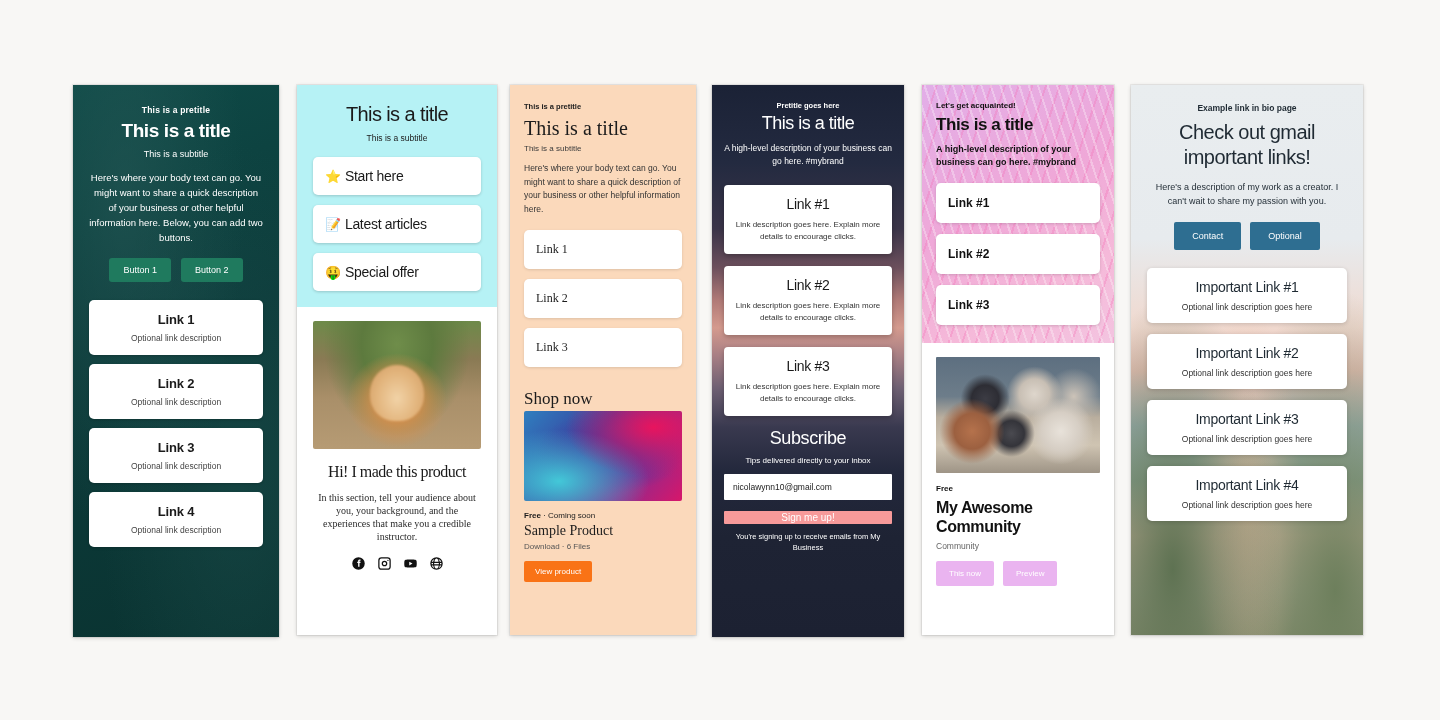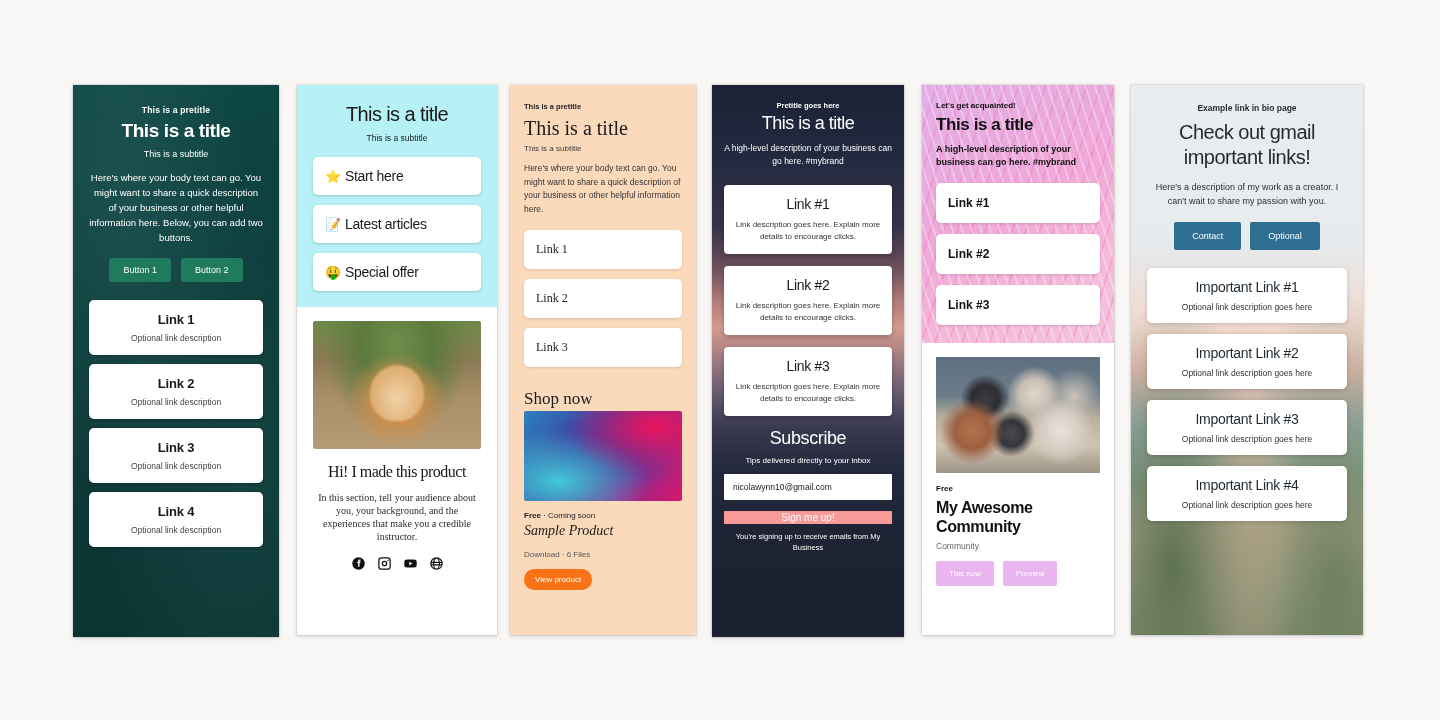--- a/index.html
+++ b/index.html
@@ -104,25 +104,25 @@
   #card3 .prodimg {
     width:100%; height: 90px; border-radius:2px; margin-bottom: 10px;
     background:
       radial-gradient(ellipse at 82% 18%, #e8145e 0%, rgba(232,20,94,0) 48%),
       radial-gradient(ellipse at 22% 78%, #43c8d8 0%, rgba(67,200,216,0) 52%),
       radial-gradient(ellipse at 55% 45%, #3f3aa0 0%, rgba(63,58,160,0) 60%),
       linear-gradient(130deg, #2f7fbf 0%, #3a3f9e 40%, #8e2a8e 70%, #d8166a 100%);
   }
   #card3 .meta { font-size: 8px; margin-bottom: 3px; }
   #card3 .meta b { font-weight:700; }
-  #card3 .prodname { font-family:"Liberation Serif", serif; font-size: 14px; margin-bottom: 11px; font-style: italic; }
+  #card3 .prodname { font-family:"Liberation Serif", serif; font-size: 14px; margin-bottom: 3px; }
   #card3 .sub2 { font-size: 8px; color:#555; margin-bottom: 9px; }
   #card3 .orangebtn {
     background:#f97316; color:#fff; font-size: 8px;
-    padding: 6px 11px; border:none; border-radius:10px; font-family:inherit;
+    padding: 6px 11px; border:none; border-radius:2px; font-family:inherit;
   }
 
   
   #card4 {
     left: 712px; top: 85px; width: 192px; height: 552px;
     color:#fff;
     background:
       linear-gradient(180deg,
         #1b2236 0%, #232a40 14%,
         #3a3448 26%, #6b4f5c 33%,

